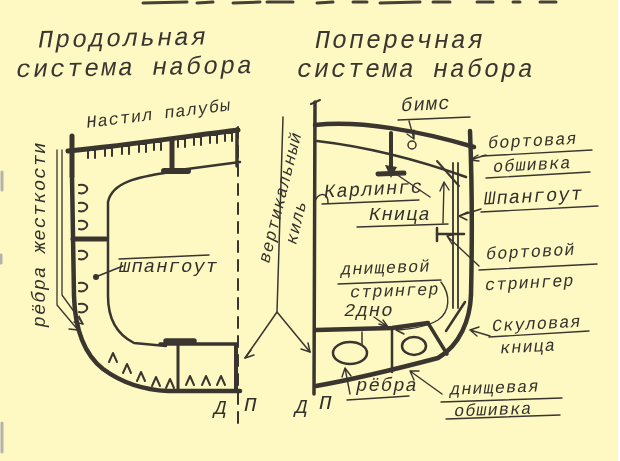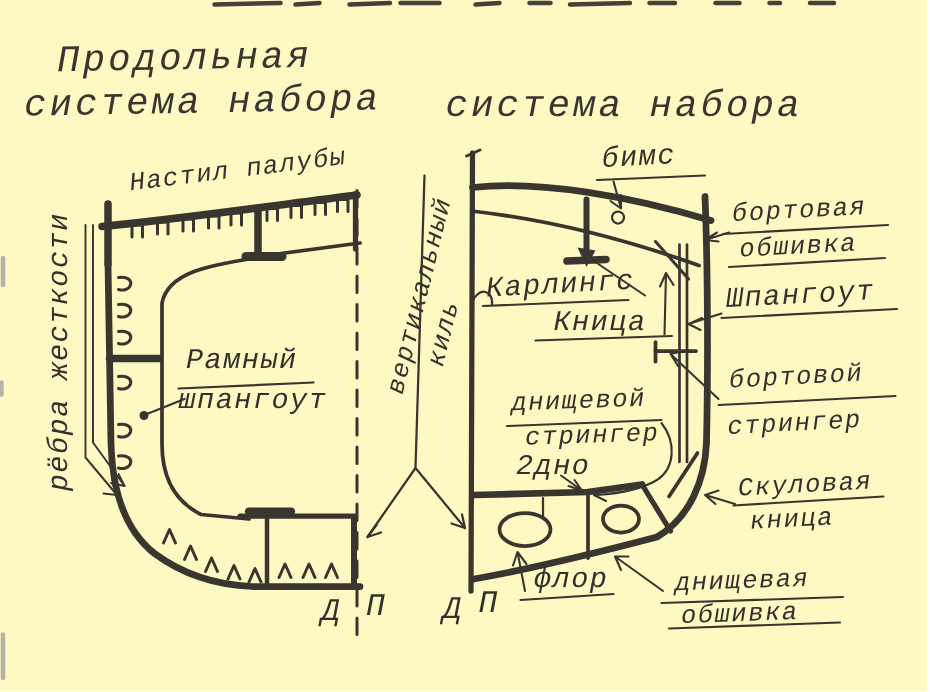--- a/index.html
+++ b/index.html
@@ -164,44 +164,44 @@
         <path d="M350,394 L345,368 M345,368 l-3,9 M345,368 l6,8"></path>
         <path d="M441,402 L562,398"></path>
         <path d="M446,419 L560,415"></path>
         <path d="M442,394 L410,371 M410,371 l9,0 M410,371 l4,9"></path>
       </g>
     </g>
   </svg>
 
   <div class="label title" style="left:38px;top:27px;transform:rotate(-1deg);">Продольная</div>
   <div class="label title" style="left:16px;top:56px;transform:rotate(-1deg);">система набора</div>
+  <div class="label title" style="left:315px;top:29px;">Поперечная</div>
   <div class="label title" style="left:297px;top:58px;">система набора</div>
 
   <div class="label sm" style="left:86px;top:106px;transform:rotate(-7deg);">Настил палубы</div>
   <div class="label md rot90" style="left:-70px;top:225px;width:220px;text-align:center;">рёбра жесткости</div>
-  <div class="label md" style="left:124px;top:231px;">Рамный</div>
   <div class="label md" style="left:119px;top:258px;">шпангоут</div>
 
   <div class="label sm keel" style="left:181px;top:189px;width:200px;text-align:center;">вертикальный</div>
   <div class="label sm keel" style="left:262px;top:214px;width:70px;text-align:center;">киль</div>
 
   <div class="label md" style="left:401px;top:96px;transform:rotate(-3deg);">бимс</div>
   <div class="label md" style="left:324px;top:181px;transform:rotate(-3deg);">Карлингс</div>
   <div class="label md" style="left:369px;top:206px;">Кница</div>
   <div class="label sm" style="left:488px;top:133px;transform:rotate(-3deg);">бортовая</div>
   <div class="label sm" style="left:493px;top:157px;transform:rotate(-3deg);">обшивка</div>
   <div class="label md" style="left:484px;top:188px;transform:rotate(-3deg);">Шпангоут</div>
   <div class="label sm" style="left:486px;top:244px;transform:rotate(-3deg);">бортовой</div>
   <div class="label sm" style="left:485px;top:275px;transform:rotate(-3deg);">стрингер</div>
   <div class="label sm" style="left:341px;top:260px;transform:rotate(-2deg);">днищевой</div>
   <div class="label sm" style="left:350px;top:283px;transform:rotate(-2deg);">стрингер</div>
   <div class="label md" style="left:344px;top:302px;">2дно</div>
   <div class="label sm" style="left:492px;top:316px;transform:rotate(-3deg);">Скуловая</div>
   <div class="label sm" style="left:500px;top:339px;transform:rotate(-3deg);">кница</div>
-  <div class="label md" style="left:356px;top:377px;">флор</div>
+  <div class="label md" style="left:356px;top:377px;">рёбра</div>
   <div class="label sm" style="left:450px;top:380px;transform:rotate(-2deg);">днищевая</div>
   <div class="label sm" style="left:454px;top:402px;transform:rotate(-2deg);">обшивка</div>
 
   <div class="label md" style="left:214px;top:398px;font-size:21px;">Д</div>
   <div class="label md" style="left:244px;top:395px;font-size:21px;">П</div>
   <div class="label md" style="left:295px;top:397px;font-size:21px;">Д</div>
   <div class="label md" style="left:319px;top:393px;font-size:21px;">П</div>
 
 </div>
 

